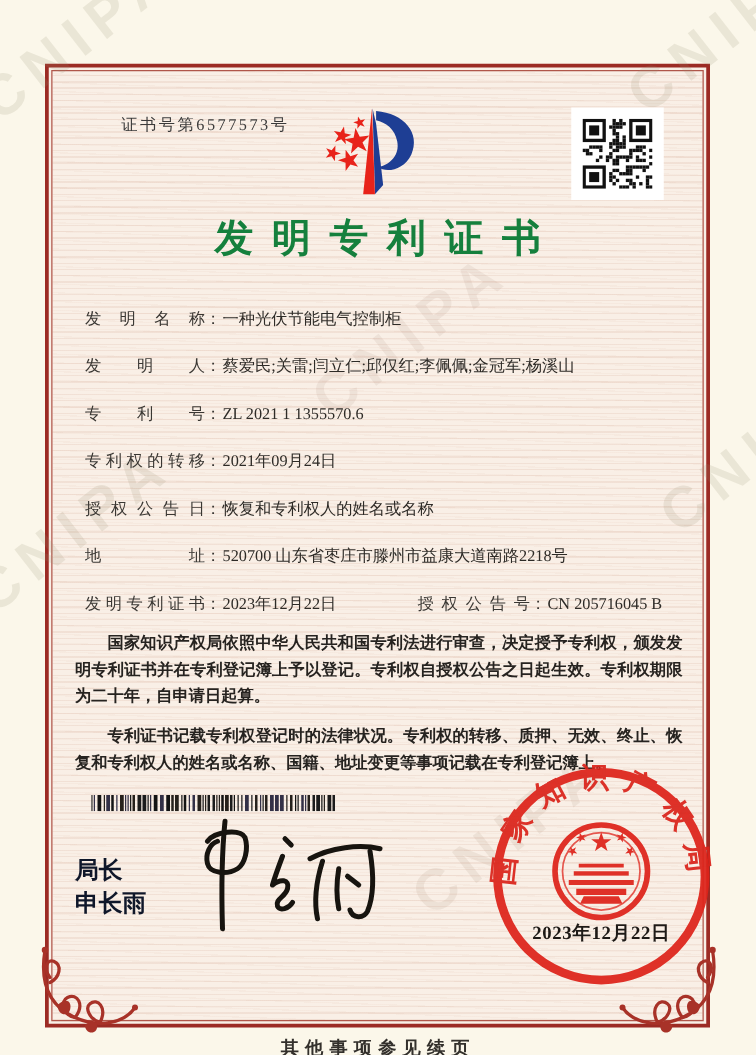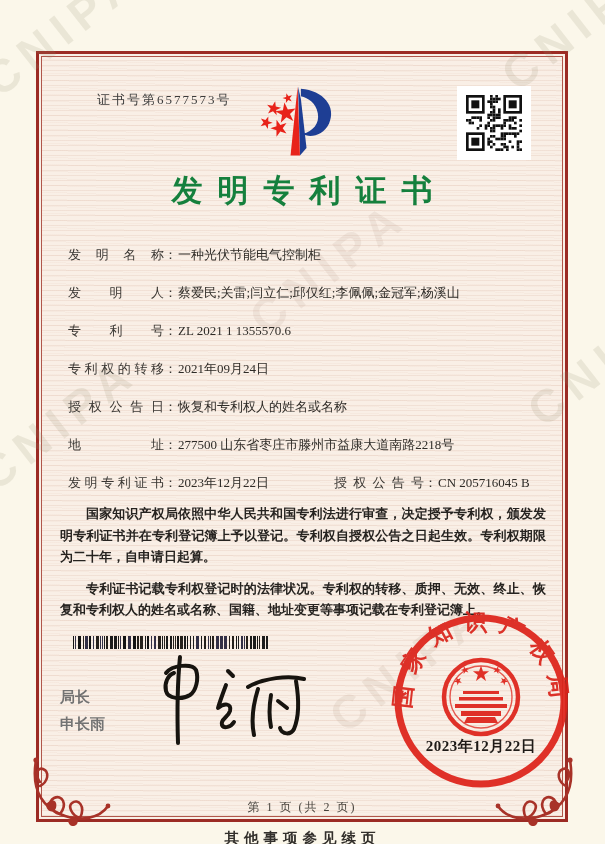--- a/index.html
+++ b/index.html
@@ -52,21 +52,21 @@
            margin-left:16px;color:#3a3733;}
 
   
   #paras{position:absolute;left:24px;top:452px;width:486px;}
   #paras p{margin:0 0 10px 0;font-size:13px;line-height:21.5px;text-align:justify;
            text-indent:2em;color:#262320;font-weight:600;}
 
   
   #barcode{position:absolute;left:37px;top:585px;width:196px;height:13px;}
   #signer{position:absolute;left:24px;top:632px;font-family:"Liberation Sans","DejaVu Sans",sans-serif;
-          font-size:15px;font-weight:bold;color:#737373;line-height:27px;}
+          font-size:19px;font-weight:bold;color:#0f172a;line-height:27px;}
   #signature{position:absolute;left:104px;top:596px;width:186px;height:104px;}
 
   
   #seal{position:absolute;left:355px;top:560px;width:180px;height:180px;}
   #seal svg{opacity:0.93;}
   #seal-date{position:absolute;left:355px;top:686px;width:180px;text-align:center;
              font-size:15px;font-weight:bold;color:#1e1a17;letter-spacing:0.5px;z-index:5;}
 
   #page-num{position:absolute;left:0;top:748px;width:532px;text-align:center;
             font-size:12px;color:#46423c;letter-spacing:2px;}
@@ -272,21 +272,21 @@
       <div class="frow">
         <span class="flabel">专利号</span><span class="fcolon">：</span><span class="fvalue">ZL 2021 1 1355570.6</span>
       </div>
       <div class="frow">
         <span class="flabel">专利权的转移</span><span class="fcolon">：</span><span class="fvalue">2021年09月24日</span>
       </div>
       <div class="frow">
         <span class="flabel">授权公告日</span><span class="fcolon">：</span><span class="fvalue">恢复和专利权人的姓名或名称</span>
       </div>
       <div class="frow">
-        <span class="flabel">地址</span><span class="fcolon">：</span><span class="fvalue">277500 山东省枣庄市滕州市益康大道南路2218号</span>
+        <span class="flabel">地址</span><span class="fcolon">：</span><span class="fvalue">520700 山东省枣庄市滕州市益康大道南路2218号</span>
       </div>
       <div class="frow">
         <span class="flabel">发明专利证书</span><span class="fcolon">：</span><span class="fvalue fvalue-fixed">2023年12月22日</span><span class="flabel2">授权公告号</span><span class="fcolon">：</span><span class="fvalue">CN 205716045 B</span>
       </div>
     </div>
 
     <div id="paras">
       <p>国家知识产权局依照中华人民共和国专利法进行审查，决定授予专利权，颁发发明专利证书并在专利登记簿上予以登记。专利权自授权公告之日起生效。专利权期限为二十年，自申请日起算。</p>
       <p>专利证书记载专利权登记时的法律状况。专利权的转移、质押、无效、终止、恢复和专利权人的姓名或名称、国籍、地址变更等事项记载在专利登记簿上。</p>
     </div>
@@ -391,17 +391,16 @@
           <rect x="72" y="80" width="36" height="3" stroke="none"></rect>
           <rect x="68" y="86" width="44" height="3.5" stroke="none"></rect>
           <rect x="64" y="93" width="52" height="4" stroke="none"></rect>
           <rect x="70" y="100" width="40" height="5" stroke="none"></rect>
           <path d="M76,106 h28 l3,6 h-34 Z" stroke="none"></path>
         </g>
       </svg>
     </div>
     <div id="seal-date">2023年12月22日</div>
 
-    <div id="page-num">第 1 页 (共 2 页)</div>
   </div>
 
   <div id="cont-note">其他事项参见续页</div>
 </div>
 
 </body></html>

